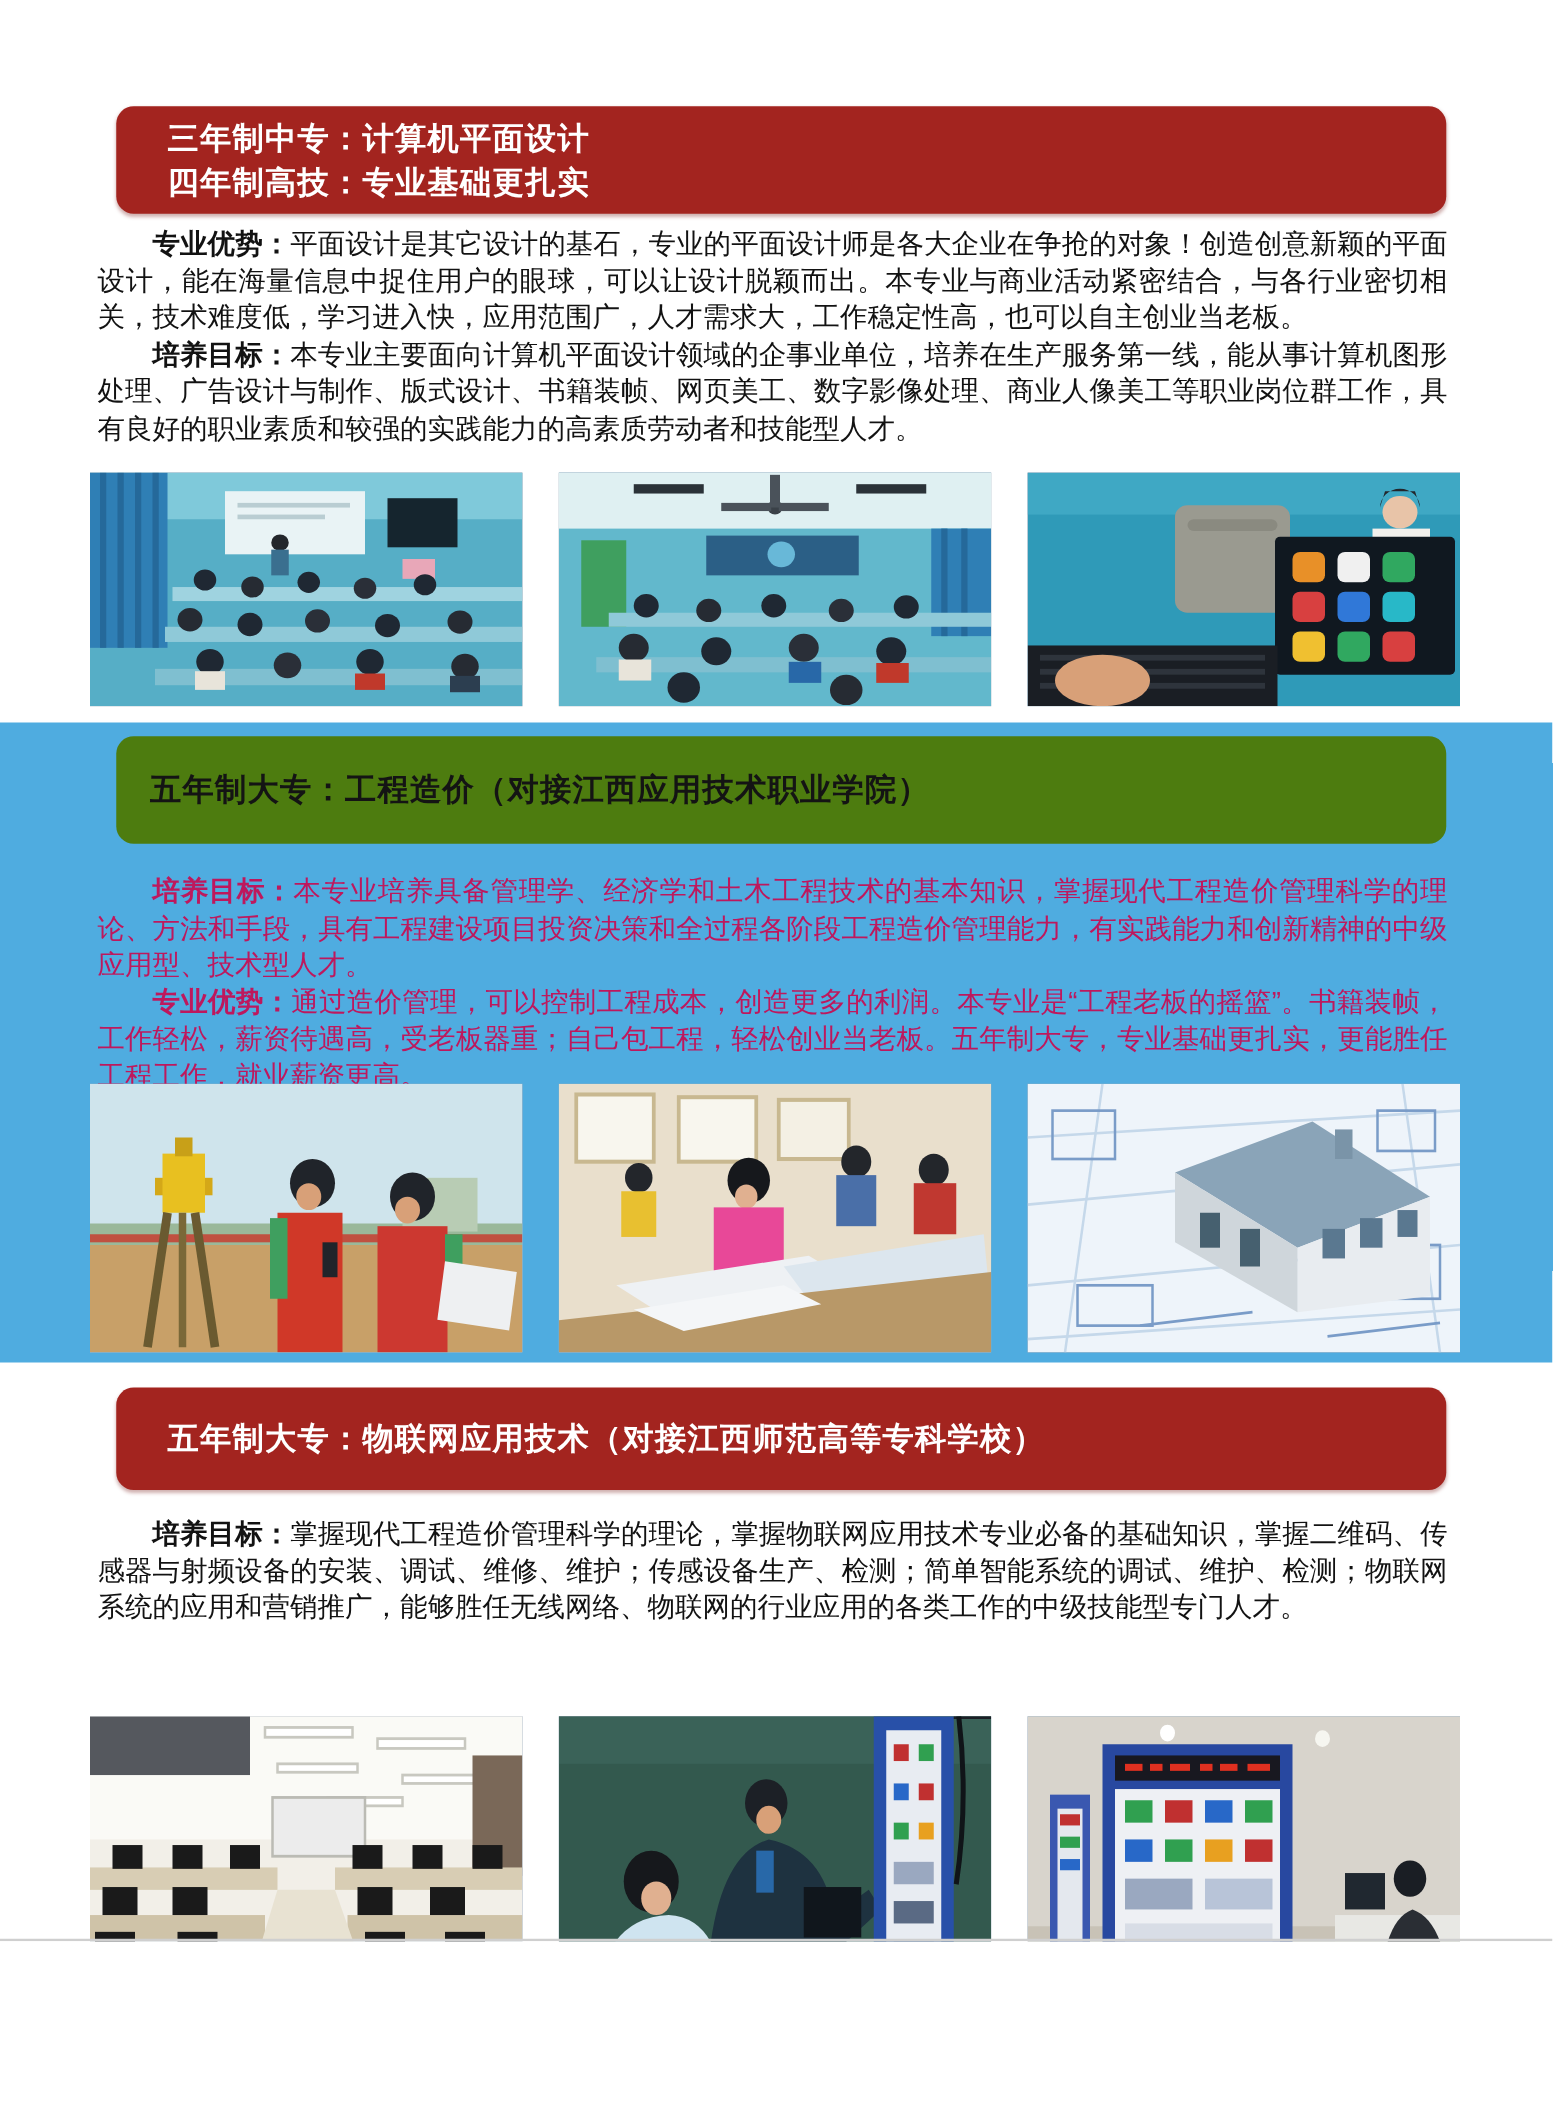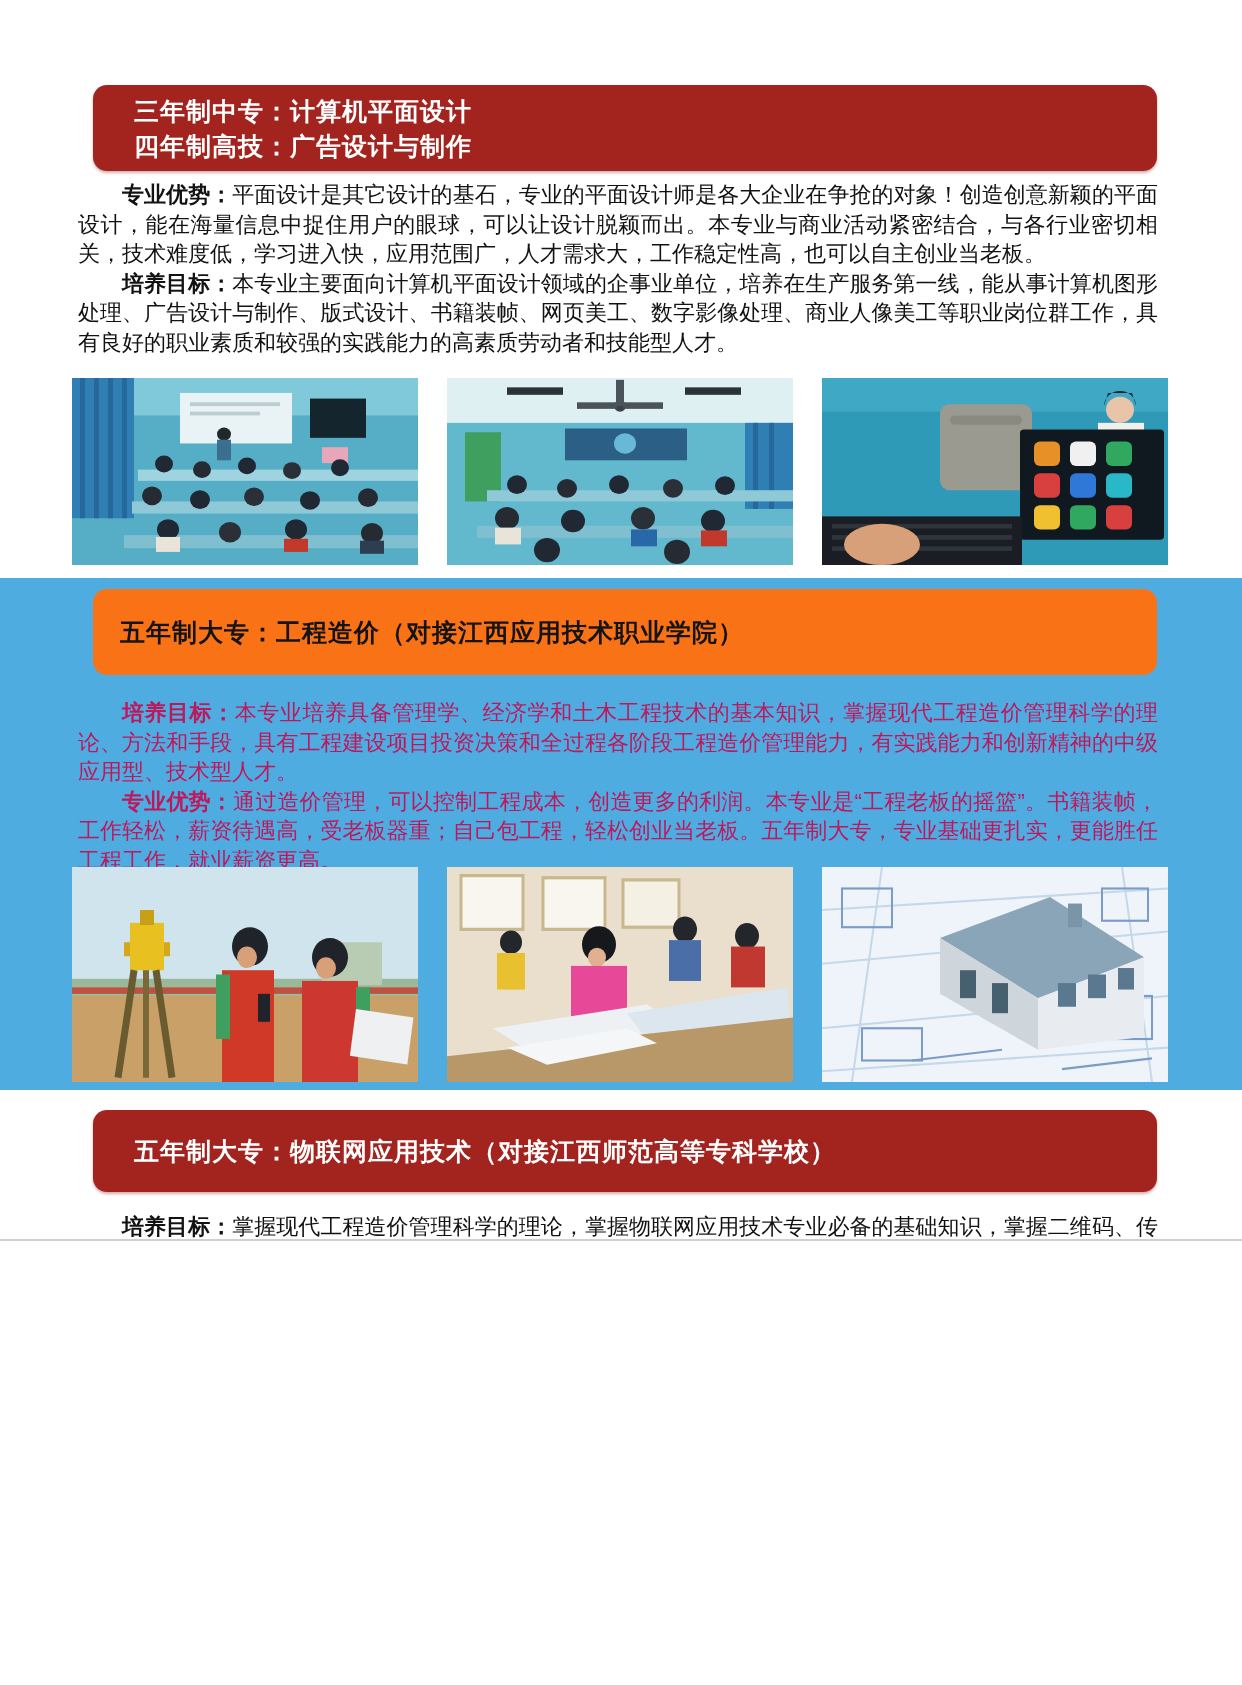--- a/index.html
+++ b/index.html
@@ -1,36 +1,36 @@
 <!DOCTYPE html>
 <html><head>
 <meta charset="utf-8">
 <style>
   html,body{margin:0;padding:0;}
   .page{
     position:relative;
-    width:1242px;height:1241px;
+    width:1242px;height:1553px;
     background:#ffffff;
     overflow:hidden;
     font-family:"Liberation Sans","DejaVu Sans",sans-serif;
   }
   .blue-band{
     position:absolute;left:0;top:578px;width:1242px;height:512px;
     background:#4face0;
   }
   .banner{
     position:absolute;left:93px;width:1064px;height:86px;
     border-radius:14px;
     box-sizing:border-box;
     padding-left:41px;
     font-size:25px;font-weight:bold;
     letter-spacing:1px;
   }
   .banner.red{background:#a3241f;color:#ffffff;box-shadow:0 2px 3px rgba(120,30,25,0.35);}
-  .banner.yellow{background:#f97316;color:#141414;padding-left:27px;}
+  .banner.yellow{background:#4d7c0f;color:#141414;padding-left:27px;}
   .banner.single{display:flex;align-items:center;}
   .banner.double{padding-top:9px;}
   .banner-line{line-height:35px;}
   .paras{
     position:absolute;left:78px;width:1080px;
     font-size:22px;line-height:29.5px;
     text-align:justify;color:#121212;
   }
   .paras.on-blue{color:#be185d;}
   .paras p{margin:0;text-indent:44px;}
@@ -47,21 +47,21 @@
 </style>
 </head>
 <body>
 
 <div class="page">
 
   <div class="blue-band"></div>
 
   <div class="banner red double" style="top:85px;">
     <div class="banner-line">三年制中专：计算机平面设计</div>
-    <div class="banner-line">四年制高技：广告设计与制作</div>
+    <div class="banner-line">四年制高技：专业基础更扎实</div>
   </div>
 
   <div class="paras" style="top:180px;">
     <p><b>专业优势：</b><span>平面设计是其它设计的基石，专业的平面设计师是各大企业在争抢的对象！创造创意新颖的平面设计，能在海量信息中捉住用户的眼球，可以让设计脱颖而出。本专业与商业活动紧密结合，与各行业密切相关，技术难度低，学习进入快，应用范围广，人才需求大，工作稳定性高，也可以自主创业当老板。</span></p>
     <p><b>培养目标：</b><span>本专业主要面向计算机平面设计领域的企事业单位，培养在生产服务第一线，能从事计算机图形处理、广告设计与制作、版式设计、书籍装帧、网页美工、数字影像处理、商业人像美工等职业岗位群工作，具有良好的职业素质和较强的实践能力的高素质劳动者和技能型人才。</span></p>
   </div>
 
   <div class="photo-row" style="top:378px;height:187px;">
     <div class="photo">
       <svg viewBox="0 0 346 200" preserveAspectRatio="none">

